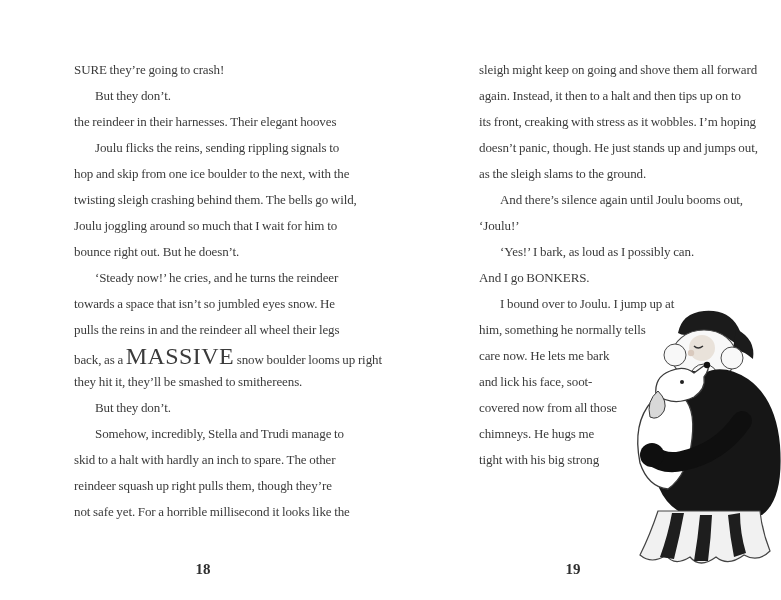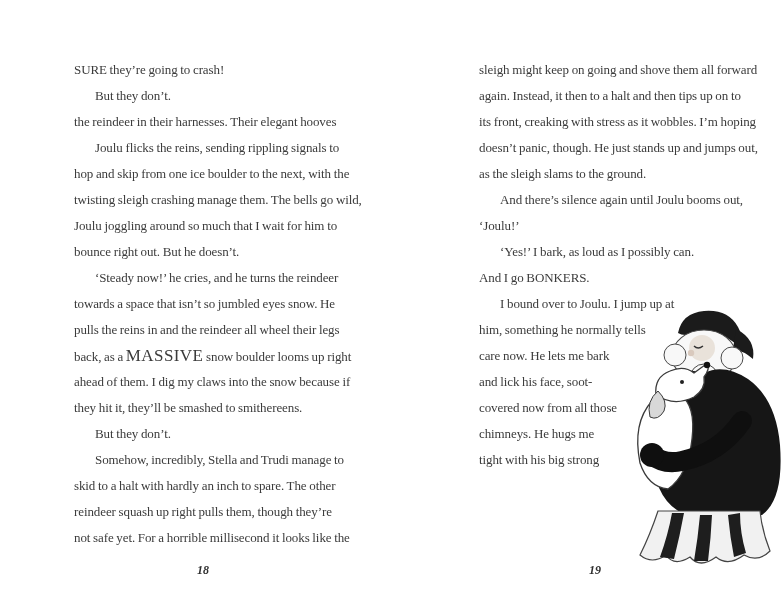--- a/index.html
+++ b/index.html
@@ -26,60 +26,58 @@
     word-spacing: -0.4px;
   }
   .left-col  { left: 59px;  width: 332px; }
   .right-col { left: 464px; width: 333px; }
   .text-line {
     height: 26px;
     white-space: pre;
   }
   .text-line.indent { padding-left: 21px; }
   .big-caps {
-    font-size: 17px;
+    font-size: 24px;
     letter-spacing: 0.4px;
   }
   .page-number {
     position: absolute;
     bottom: 22px;
-    font-style: italic;
     font-weight: bold;
-    font-size: 12px;
+    font-size: 15px;
     color: #2f2f2f;
     width: 40px;
     text-align: center;
   }
   .page-number.pn-left  { left: 168px; }
-  .page-number.pn-right { left: 560px; }
+  .page-number.pn-right { left: 538px; }
   .illustration {
     position: absolute;
     left: 597px; top: 303px;
     width: 178px; height: 272px;
   }
 </style>
 </head>
 <body>
 
 <div class="spread">
 
   <div class="text-column left-col">
       <div class="text-line">SURE they’re going to crash!</div>
       <div class="text-line indent">But they don’t.</div>
       <div class="text-line">the reindeer in their harnesses. Their elegant hooves</div>
       <div class="text-line indent">Joulu flicks the reins, sending rippling signals to</div>
       <div class="text-line">hop and skip from one ice boulder to the next, with the</div>
-      <div class="text-line">twisting sleigh crashing manage them. The bells go wild,</div>
+      <div class="text-line">twisting sleigh crashing behind them. The bells go wild,</div>
       <div class="text-line">Joulu joggling around so much that I wait for him to</div>
       <div class="text-line">bounce right out. But he doesn’t.</div>
       <div class="text-line indent">‘Steady now!’ he cries, and he turns the reindeer</div>
       <div class="text-line">towards a space that isn’t so jumbled eyes snow. He</div>
       <div class="text-line">pulls the reins in and the reindeer all wheel their legs</div>
       <div class="text-line"><span>back, as a </span><span class="big-caps">MASSIVE</span><span> snow boulder looms up right</span></div>
-      <div class="text-line">ahead of them. I dig my claws into the snow because if</div>
       <div class="text-line">they hit it, they’ll be smashed to smithereens.</div>
       <div class="text-line indent">But they don’t.</div>
       <div class="text-line indent">Somehow, incredibly, Stella and Trudi manage to</div>
       <div class="text-line">skid to a halt with hardly an inch to spare. The other</div>
       <div class="text-line">reindeer squash up right pulls them, though they’re</div>
       <div class="text-line">not safe yet. For a horrible millisecond it looks like the</div>
     </div>
 
   <div class="text-column right-col">
       <div class="text-line">sleigh might keep on going and shove them all forward</div>

